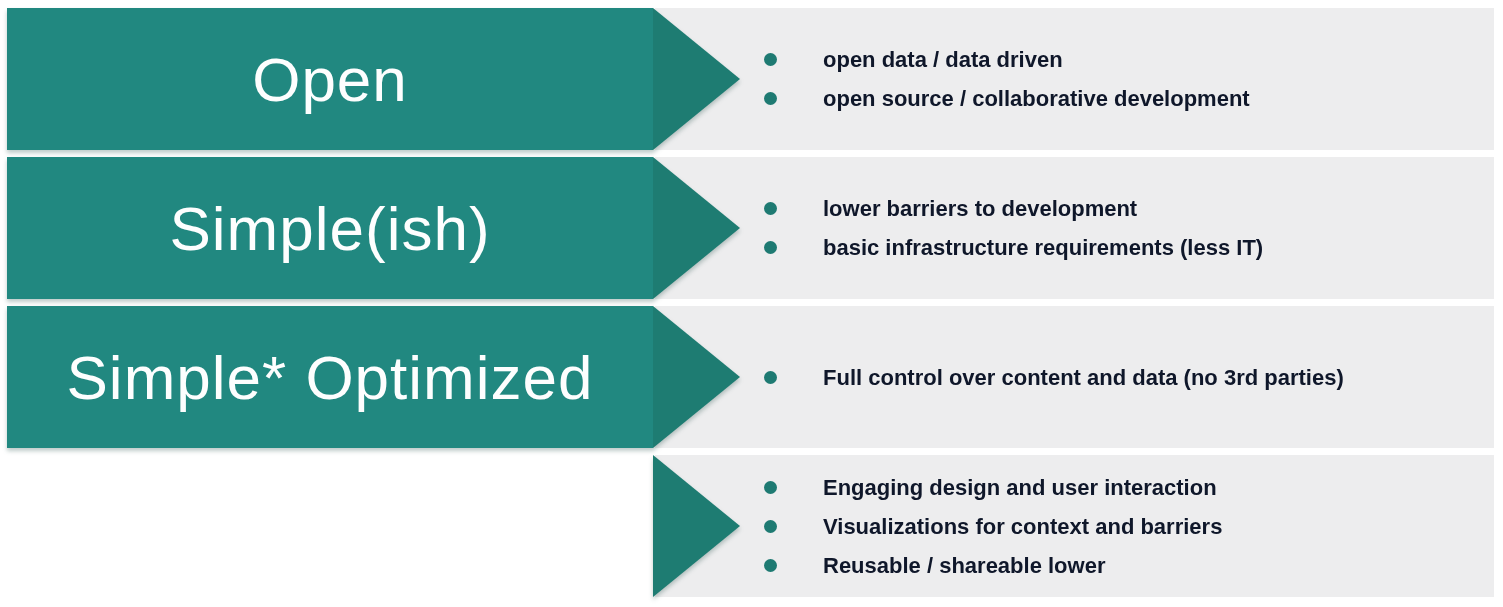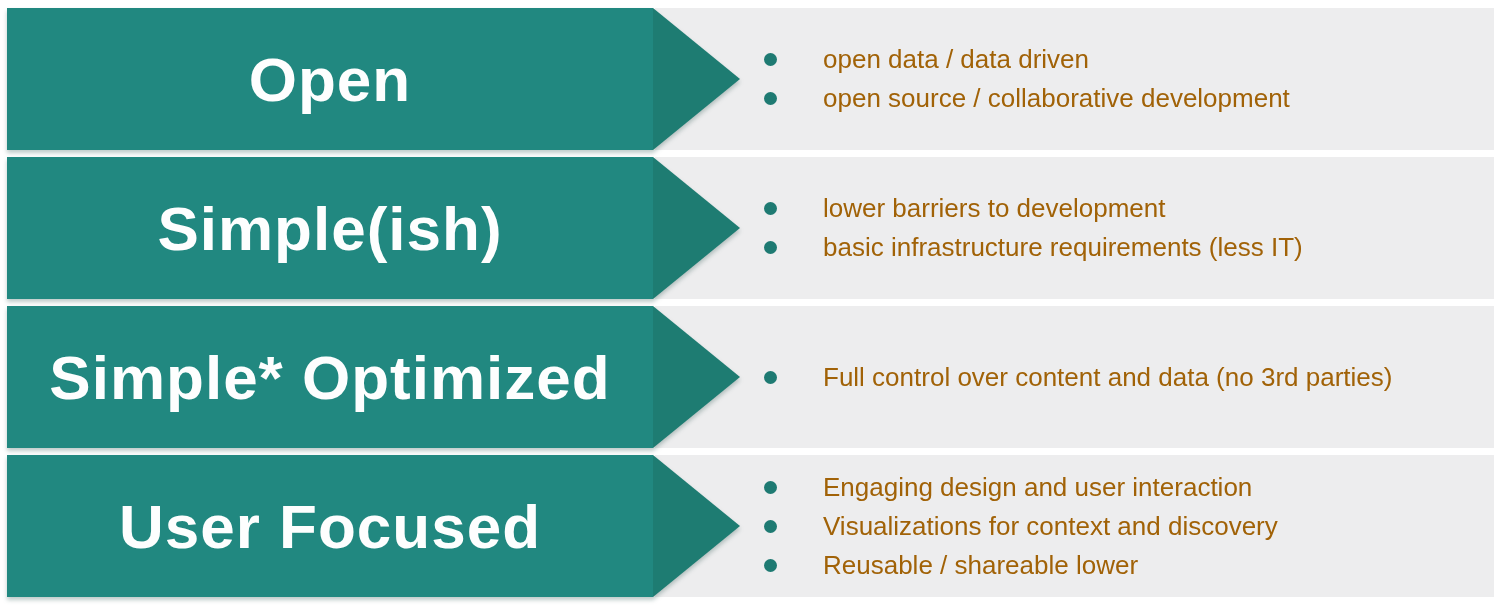--- a/index.html
+++ b/index.html
@@ -35,35 +35,36 @@
   }
   .arrow-head {
     position:absolute; left:646px; top:0;
     width:87px; height:100%;
     display:block;
   }
   .arrow-head polygon { fill:#1E7C72; }
   .arrow-label {
     color:#FDFEFE;
     font-size:62px;
-    font-weight:700;
+    font-weight:400;
     letter-spacing:1px;
     white-space:nowrap;
   }
   ul.bullets { list-style:none; padding-left:109px; }
   ul.bullets li { display:flex; align-items:center; height:39px; }
   .bullet-dot {
     width:13px; height:13px; border-radius:50%;
     background:#1E7A72; flex:none; margin-right:46px;
   }
   .bullet-text {
-    color:#a16207;
-    font-size:26px;
+    color:#0f172a;
+    font-size:22px;
     line-height:39px;
     white-space:nowrap;
+    font-weight:bold;
   }
 </style>
 </head>
 <body>
 
 <div class="canvas">
   <div class="rows">
   <div class="row">
     <div class="panel">
       <ul class="bullets">
@@ -131,31 +132,28 @@
 
   <div class="row">
     <div class="panel">
       <ul class="bullets">
             <li>
               <span class="bullet-dot"></span>
               <span class="bullet-text">Engaging design and user interaction</span>
             </li>
             <li>
               <span class="bullet-dot"></span>
-              <span class="bullet-text">Visualizations for context and discovery</span>
+              <span class="bullet-text">Visualizations for context and barriers</span>
             </li>
             <li>
               <span class="bullet-dot"></span>
               <span class="bullet-text">Reusable / shareable lower</span>
             </li>
           </ul>
     </div>
     <div class="arrow">
-      <div class="arrow-body">
-        <span class="arrow-label">User Focused</span>
-      </div>
       <svg class="arrow-head" viewBox="0 0 87 142" preserveAspectRatio="none" aria-hidden="true">
         <polygon points="0,0 87,71 0,142"></polygon>
       </svg>
     </div>
   </div>
 </div>
 </div>
 
 </body></html>

